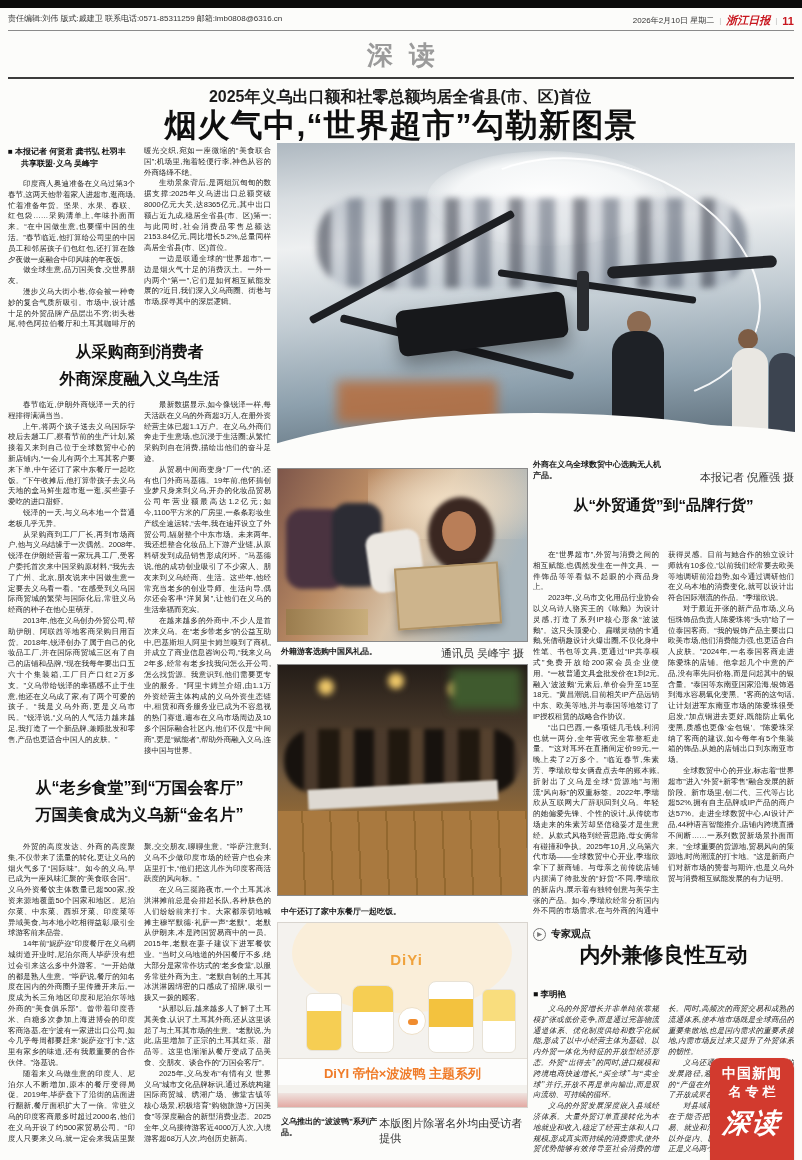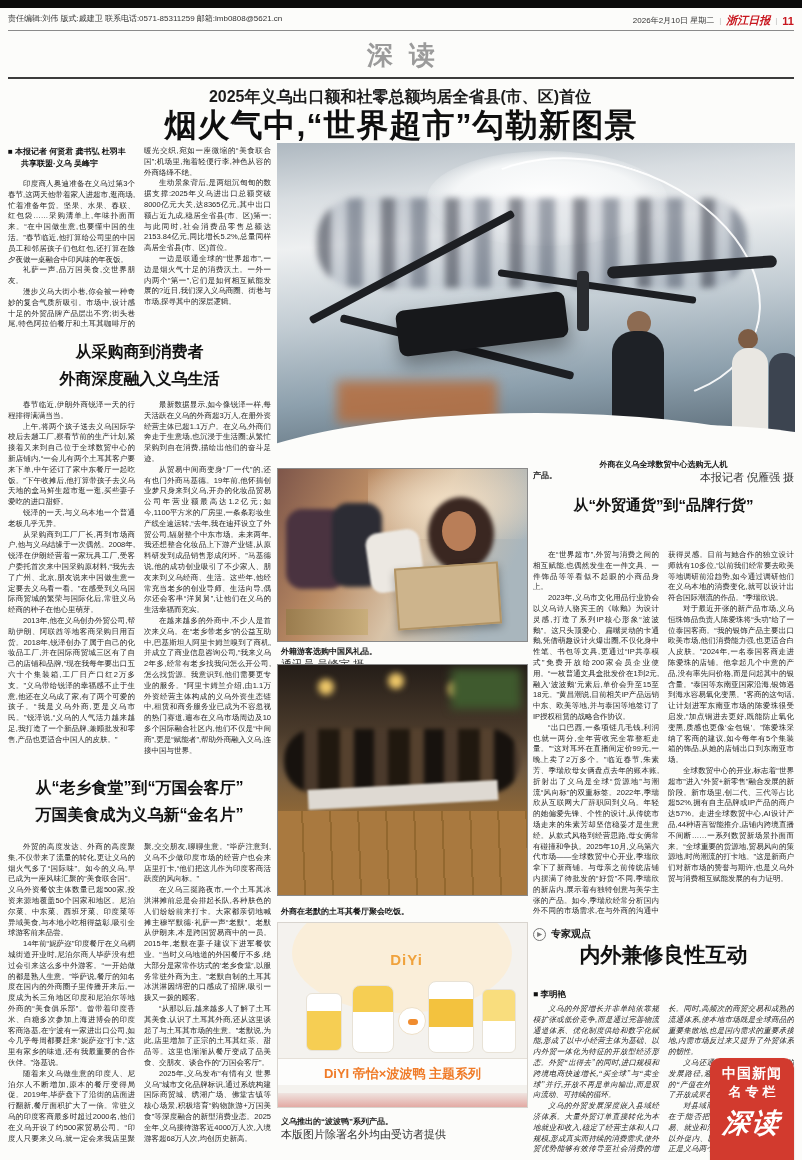--- a/index.html
+++ b/index.html
@@ -29,21 +29,21 @@
   .sec-head{text-align:center;font-weight:bold;color:#121212;line-height:27px;}
   .sec-head .t1{font-size:16px;}
   .sec-head .t2{font-size:16px;}
   .sec-head-r{text-align:center;font-weight:bold;color:#121212;line-height:25px;}
   .sec-head-r .t1{font-size:15px;}
   .sec-head-r .t2{font-size:15px;}
 
   
   .cap{font-size:8px;font-weight:bold;color:#1a1a1a;}
   .credit{font-size:11px;font-weight:normal;color:#333;}
-  .cap-row{display:flex;justify-content:space-between;flex-direction:column;}
+  .cap-row{display:flex;justify-content:space-between;}
 
   
   .ph{overflow:hidden;}
   .drone{left:277px;top:143px;width:518px;height:312px;background:linear-gradient(175deg,#aeb8c0 0%,#d8dde1 16%,#eef0f1 30%,#c2ccd3 52%,#8da0ad 74%,#50606c 100%);}
   .drone .skylight{position:absolute;left:150px;top:8px;width:240px;height:95px;background:radial-gradient(ellipse at center,#ffffff 0%,#f4f6f7 55%,rgba(244,246,247,0) 75%);border-radius:50%;}
   .drone .ledarc{position:absolute;right:30px;top:20px;width:330px;height:230px;border:2px solid rgba(255,255,255,.9);border-radius:50%;border-bottom-color:transparent;border-left-color:transparent;transform:rotate(18deg);}
   .drone .crowd{position:absolute;left:40px;top:55px;width:430px;height:90px;background:repeating-linear-gradient(90deg,rgba(40,45,60,.55) 0 14px,rgba(120,130,150,.25) 14px 30px,rgba(60,70,90,.5) 30px 46px,rgba(150,160,175,.2) 46px 64px);filter:blur(3px);border-radius:40px;}
   .drone .body{position:absolute;left:120px;top:158px;width:170px;height:46px;background:#17181b;border-radius:8px;transform:rotate(-7deg);box-shadow:0 10px 18px rgba(0,0,0,.35);}
   .drone .arm1,.drone .arm2,.drone .arm3{position:absolute;background:#1d1f23;border-radius:3px;}
   .drone .arm1{left:20px;top:120px;width:230px;height:8px;transform:rotate(-28deg);}
@@ -88,21 +88,21 @@
   .prod .b3{position:absolute;left:150px;top:58px;width:44px;height:70px;background:linear-gradient(180deg,#fff 25%,#f3c23e 25% 65%,#fff 65%);border:1px solid #e8e2d6;border-radius:8px;}
   .prod .b4{position:absolute;left:204px;top:66px;width:32px;height:62px;background:linear-gradient(180deg,#f9dd7d 50%,#fff 50%);border:1px solid #e8e2d6;border-radius:6px;}
   .prod .duck{position:absolute;left:120px;top:84px;width:26px;height:26px;background:#fff;border-radius:50%;border:1px solid #eee0c8;}
   .prod .beak{position:absolute;left:130px;top:96px;width:10px;height:6px;background:#f08c2e;border-radius:3px;}
   .prod .shelf{position:absolute;left:0;bottom:22px;width:249px;height:26px;background:#fdfdfc;border-top:1px solid #e5e0d8;}
   .prod .banner{position:absolute;left:0;bottom:24px;width:249px;text-align:center;font-size:13px;font-weight:900;color:#ef7b28;text-shadow:0 0 2px #fff,0 0 2px #fff;}
   .prod .base{position:absolute;left:0;bottom:0;width:249px;height:14px;background:linear-gradient(180deg,#efe4e0,#e3aaa4);}
 
   
   .dcap{left:533px;top:459px;width:261px;font-size:8px;color:#1a1a1a;}
-  .dcap .l1{text-align:center;font-weight:bold;}
+  .dcap .l1{text-align:left;font-weight:bold;}
   .dcap .l2{display:flex;justify-content:space-between;font-weight:bold;gap:8px;}
   .expert-label{left:533px;top:927px;width:261px;display:flex;align-items:center;gap:5px;font-size:10px;font-weight:bold;color:#222;}
   .eicon{width:11px;height:11px;border-radius:50%;border:1.5px solid #777;display:inline-flex;align-items:center;justify-content:center;color:#777;font-size:6px;line-height:1;}
   .expert-title{left:533px;top:941px;width:261px;text-align:center;font-size:21px;font-weight:900;color:#101010;}
   .expert-author{left:533px;top:989px;width:261px;font-size:8.5px;font-weight:bold;color:#111;}
   .expert-text{left:533px;top:1004px;width:261px;height:152px;font-family:"Liberation Serif",serif;font-style:italic;}
   .expert-text p{font-style:italic;}
 
   
   .stamp{left:710px;top:1058px;width:84px;height:120px;background:#d23a2e;border-radius:10px;color:#fff;text-align:center;box-shadow:0 1px 2px rgba(0,0,0,.2);}
@@ -111,21 +111,21 @@
   .stamp .s3{font-size:27px;font-weight:900;font-style:italic;letter-spacing:2px;margin-top:4px;transform:skewX(-6deg);}
 </style>
 </head>
 <body>
 
 <div class="page">
 
   <div class="abs topbar"></div>
 
   <div class="abs hdr-row">
-    <span>责任编辑:刘伟  版式:戚建卫  联系电话:0571-85311259  邮箱:lmb0808@5621.cn</span>
+    <span>责任编辑:刘伟  版式:戚建卫  联系电话:0571-85311259  邮箱:lmb0808@6316.cn</span>
     <span class="hdr-right">
       <span>2026年2月10日 星期二</span>
       <span class="hdr-sep">|</span>
       <span class="paper-name">浙江日报</span>
       <span class="hdr-sep">|</span>
       <span class="page-no">11</span>
     </span>
   </div>
 
   <div class="abs rule-thin"></div>
@@ -135,21 +135,21 @@
   <div class="abs kicker">2025年义乌出口额和社零总额均居全省县(市、区)首位</div>
   <div class="abs headline">烟火气中,“世界超市”勾勒新图景</div>
 
   <div class="abs colblock" style="left:8px;top:146px;width:263px;height:188px;">
     <div class="byline">
       <div>■ 本报记者 何贤君 龚书弘 杜羽丰</div>
       <div class="l2">共享联盟·义乌 吴峰宇</div>
     </div>
     <div>
         <p>印度商人奥迪准备在义乌过第3个春节,这两天他带着家人进超市,逛商场,忙着准备年货。坚果、水果、春联、红包袋……采购清单上,年味扑面而来。“在中国做生意,也要懂中国的生活。”春节临近,他打算给公司里的中国员工和邻居孩子们包红包,还打算在除夕夜做一桌融合中印风味的年夜饭。</p>
-        <p>礼萨一声,品万国美食,交世界朋友。</p>
+        <p>做全球生意,品万国美食,交世界朋友。</p>
         <p>漫步义乌大街小巷,你会被一种奇妙的复合气质所吸引。市场中,设计感十足的外贸品牌产品层出不穷;街头巷尾,特色阿拉伯餐厅和土耳其咖啡厅的暖光交织,宛如一座微缩的“美食联合国”;机场里,拖着轻便行李,神色从容的外商络绎不绝。</p>
         <p>生动景象背后,是两组沉甸甸的数据支撑:2025年义乌进出口总额突破8000亿元大关,达8365亿元,其中出口额占近九成,稳居全省县(市、区)第一;与此同时,社会消费品零售总额达2153.84亿元,同比增长5.2%,总量同样高居全省县(市、区)首位。</p>
         <p>一边是联通全球的“世界超市”,一边是烟火气十足的消费沃土。一外一内两个“第一”,它们是如何相互赋能发展的?近日,我们深入义乌商圈、街巷与市场,探寻其中的深层逻辑。</p>
       </div>
   </div>
 
   <div class="abs sec-head" style="left:8px;top:338px;width:263px;">
     <div class="t1">从采购商到消费者</div>
     <div class="t2">外商深度融入义乌生活</div>
   </div>
@@ -223,21 +223,21 @@
   <div class="abs ph rest">
     <div class="lamp" style="left:40px;top:14px;"></div>
     <div class="lamp" style="left:110px;top:8px;"></div>
     <div class="lamp" style="left:170px;top:16px;"></div>
     <div class="greens"></div>
     <div class="group"></div>
     <div class="table"></div>
     <div class="floor"></div>
   </div>
   <div class="abs" style="left:281px;top:900px;width:243px;">
-    <span class="cap">外商在老默的土耳其餐厅聚会吃饭。</span>
+    <span class="cap">中午还订了家中东餐厅一起吃饭。</span>
   </div>
 
   <div class="abs ph prod">
     <div class="arch"></div>
     <div class="logo">DiYi</div>
     <div class="b1"></div>
     <div class="b2"></div>
     <div class="duck"></div>
     <div class="beak"></div>
     <div class="b3"></div>

